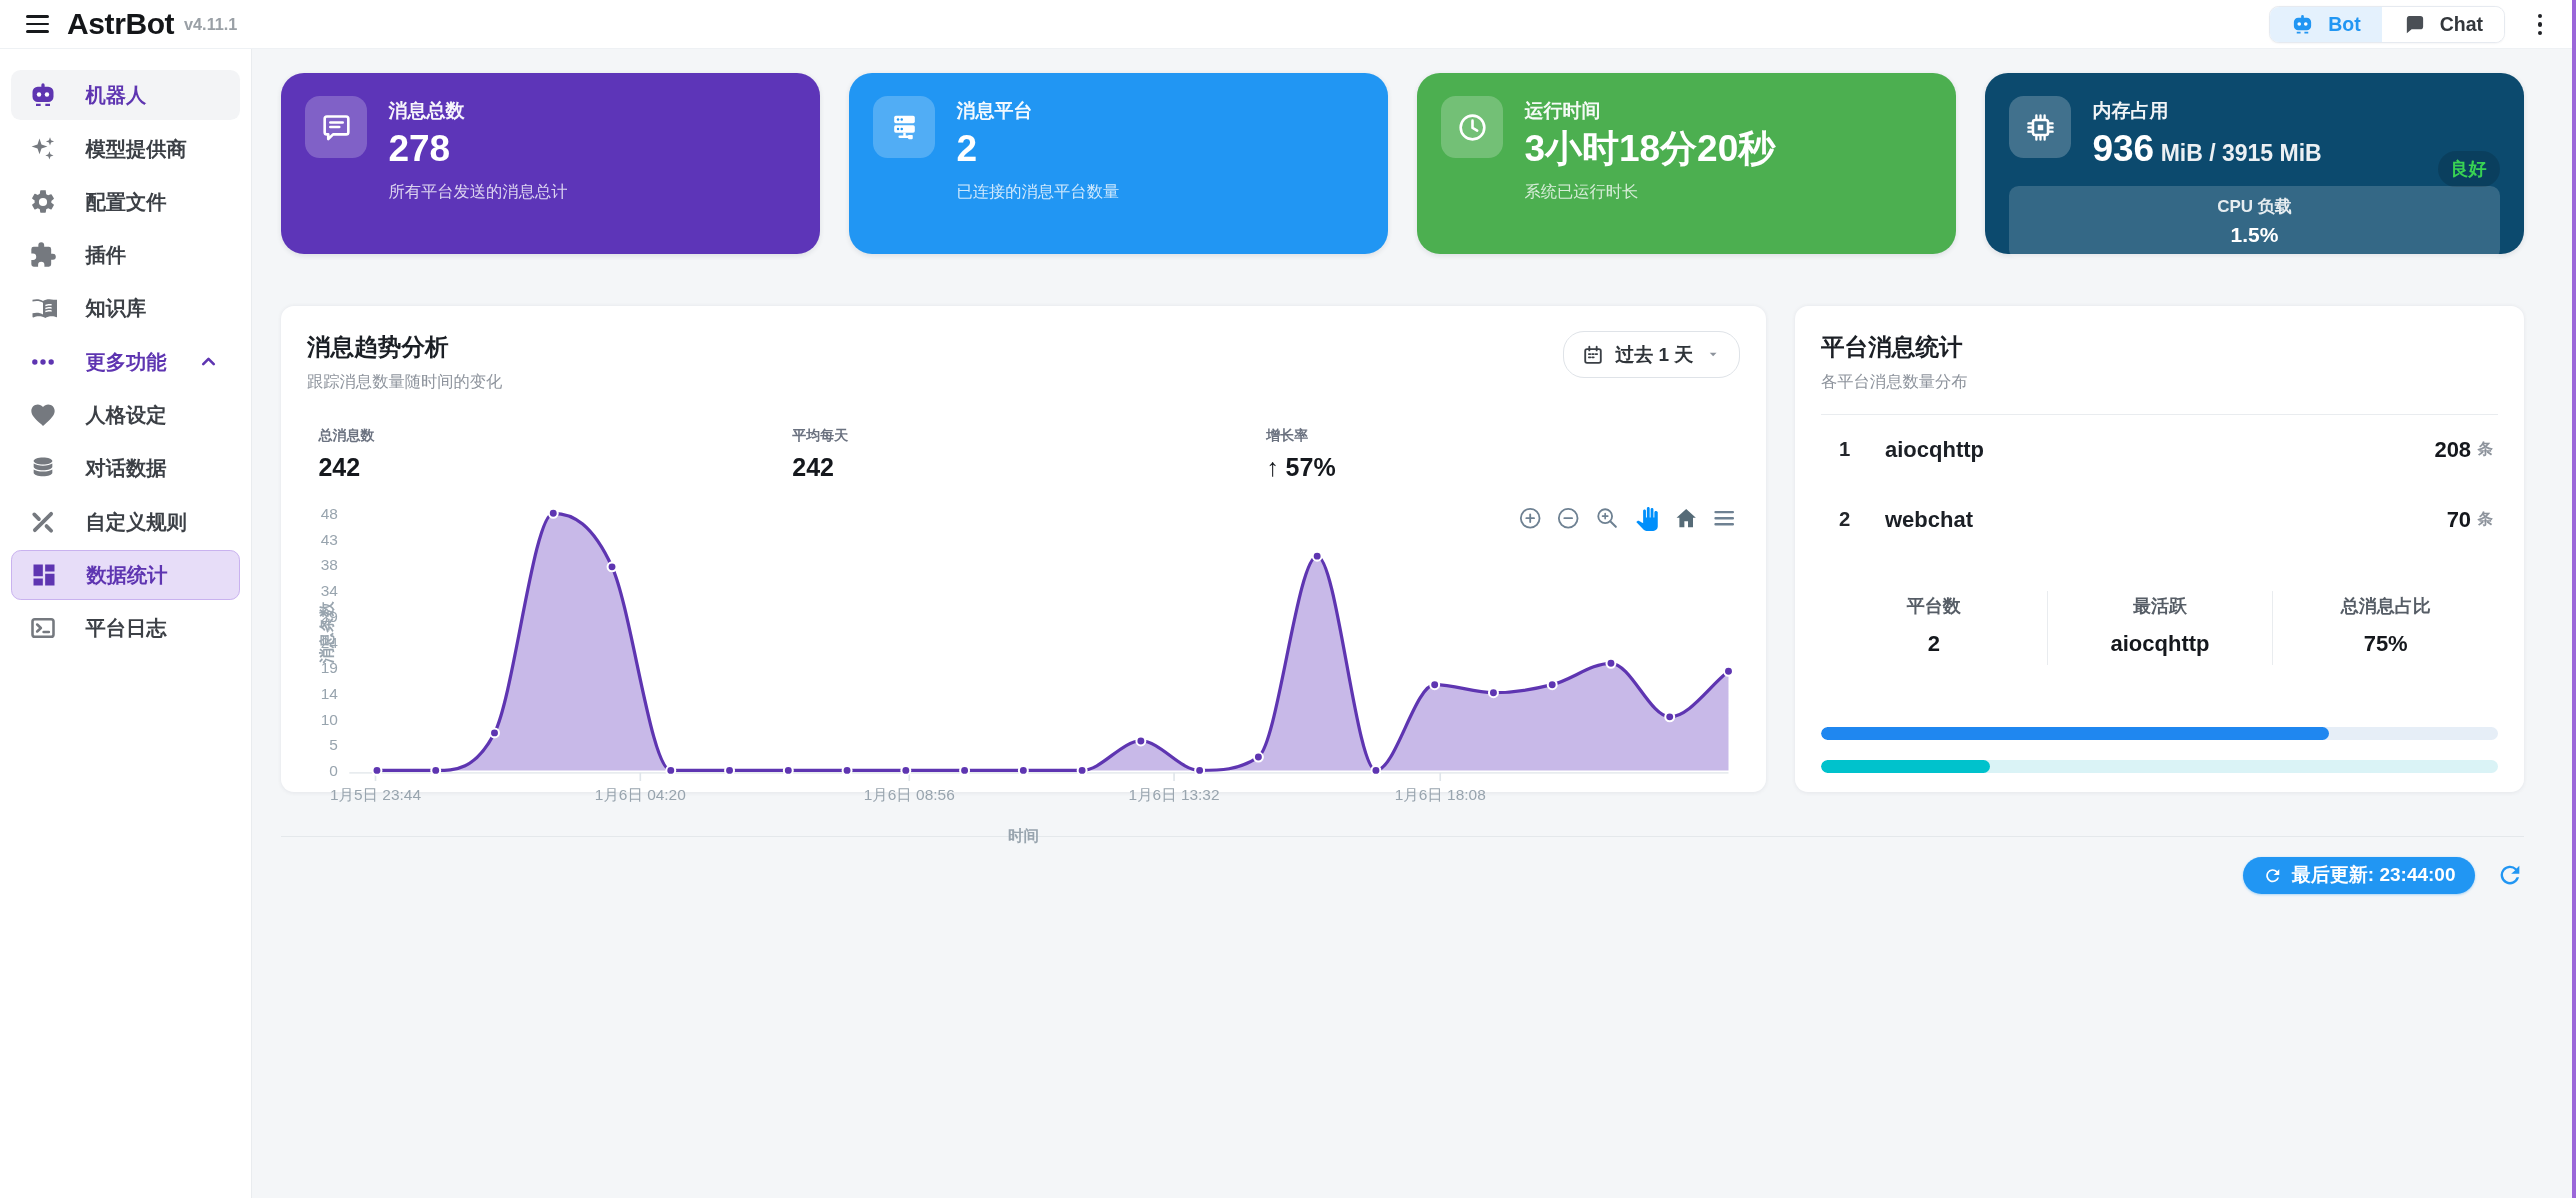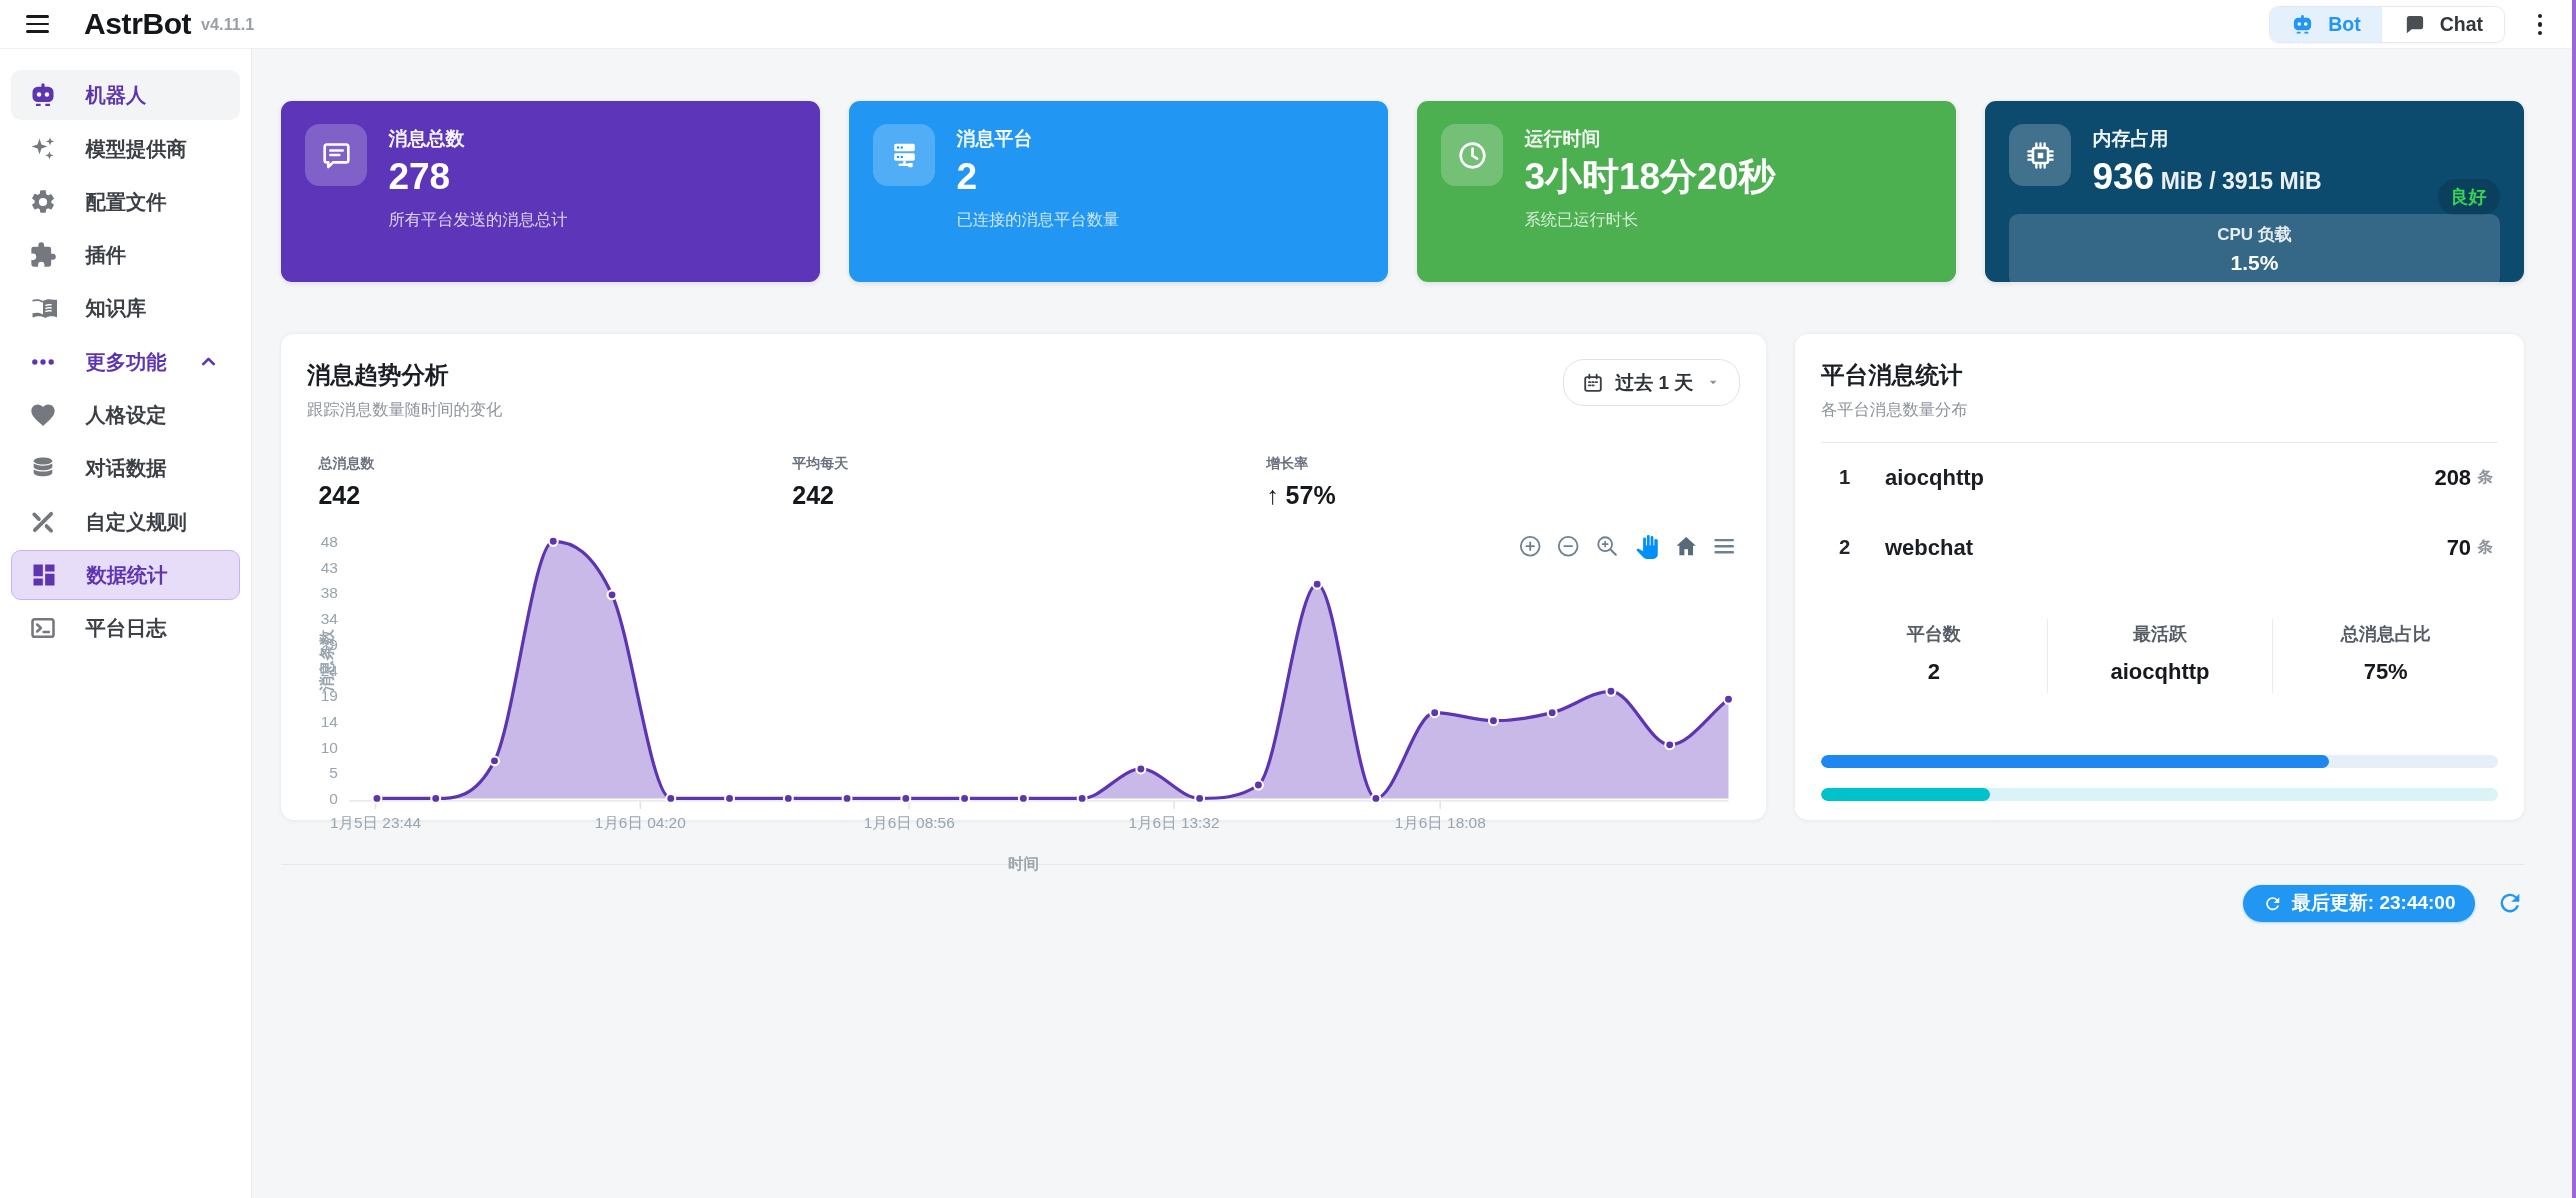--- a/index.html
+++ b/index.html
@@ -4,21 +4,21 @@
 <style>
   * { margin:0; padding:0; box-sizing:border-box; }
   html,body { width:2576px; height:1198px; }
   body { font-family:"Liberation Sans","DejaVu Sans",sans-serif; background:#f4f6f8; color:#1d2127; overflow:hidden; }
   .screen { position:relative; width:2576px; height:1198px; overflow:hidden; }
 
   
   .header { position:absolute; left:0; top:0; right:0; height:49px; background:#ffffff; border-bottom:0.8px solid #eef1f4; z-index:5; display:flex; align-items:center; }
   .hamburger { margin-left:26px; width:23px; display:flex; flex-direction:column; gap:4.9px; cursor:pointer; }
   .hamburger span { display:block; height:2.8px; background:#17191c; border-radius:1.6px; }
-  .logo { margin-left:35px; font-size:30px; font-weight:800; color:#141619; letter-spacing:-0.4px; }
+  .logo { margin-left:18px; font-size:30px; font-weight:800; color:#141619; letter-spacing:-0.4px; }
   .version { margin-left:9.8px; font-size:16.3px; color:#9aa0a6; font-weight:600; }
   .header-right { position:absolute; right:29px; top:0; height:49px; display:flex; align-items:center; gap:28px; }
   .seg-toggle { display:flex; align-items:center; height:37px; border:0.8px solid #e6eaf0; border-radius:9.8px; overflow:hidden; background:#fff; box-shadow:0 0.8px 1.6px rgba(20,30,50,.04); }
   .seg { display:flex; align-items:center; gap:14px; padding:0 21px; height:100%; font-size:19.5px; font-weight:700; cursor:pointer; }
   .seg.bot { background:#e4f1fd; color:#2196f3; }
   .seg.chat { background:#ffffff; color:#33373c; }
   .seg .icon { width:23px; height:23px; }
   .kebab { display:flex; flex-direction:column; gap:4.1px; padding:4.9px; cursor:pointer; }
   .kebab i { width:4.1px; height:4.1px; border-radius:50%; background:#202226; }
 
@@ -31,21 +31,21 @@
   .nav-item.purple, .nav-item.purple .icon { color:#5e35b1; }
   .nav-item.active { background:#e7ddf8; border:1.6px solid #c9b2ef; }
   .nav-item.active .label, .nav-item.active .icon { color:#5e35b1; }
   .nav-item .chevron { position:absolute; right:21px; width:21px; height:21px; color:#5e35b1; }
   .icon svg { width:100%; height:100%; display:block; }
 
   
   .main { position:absolute; left:252px; top:49px; right:0; bottom:0; padding:24.4px 52px 0 29px; }
 
   .cards-row { display:grid; grid-template-columns:repeat(4,1fr); gap:29px; }
-  .stat-card { position:relative; height:181px; border-radius:11px; padding:23px 24.4px; color:#fff; box-shadow:0 1.6px 4.9px rgba(30,40,60,.10);margin-top:28px; }
+  .stat-card { position:relative; height:181px; border-radius:23px; padding:23px 24.4px; color:#fff; box-shadow:0 1.6px 4.9px rgba(30,40,60,.10); }
   .card-head { display:flex; align-items:flex-start; }
   .icon-chip { width:62px; height:62px; border-radius:14.7px; background:rgba(255,255,255,.22); display:flex; align-items:center; justify-content:center; flex:0 0 62px; }
   .icon-chip .icon { width:33px; height:33px; color:#fff; }
   .card-texts { margin-left:21px; margin-top:1.6px; }
   .card-title { font-size:19px; font-weight:700; opacity:.95; }
   .card-value { font-size:37px; font-weight:800; margin-top:6.5px; line-height:1.05; }
   .card-value .suffix { font-size:23px; font-weight:700; opacity:.92; margin-left:6.5px; }
   .card-sub { font-size:16.3px; opacity:.78; margin-top:11.4px; font-weight:500; }
   .mem-badge { position:absolute; right:24.4px; top:78px; padding:5.7px 13px; border-radius:813px; background:rgba(0,0,0,.14); color:#39d353; font-size:18px; font-weight:800; }
   .cpu-panel { margin-top:16.3px; background:rgba(255,255,255,.17); border-radius:9.8px; text-align:center; padding:9.8px 0 11.4px; }

